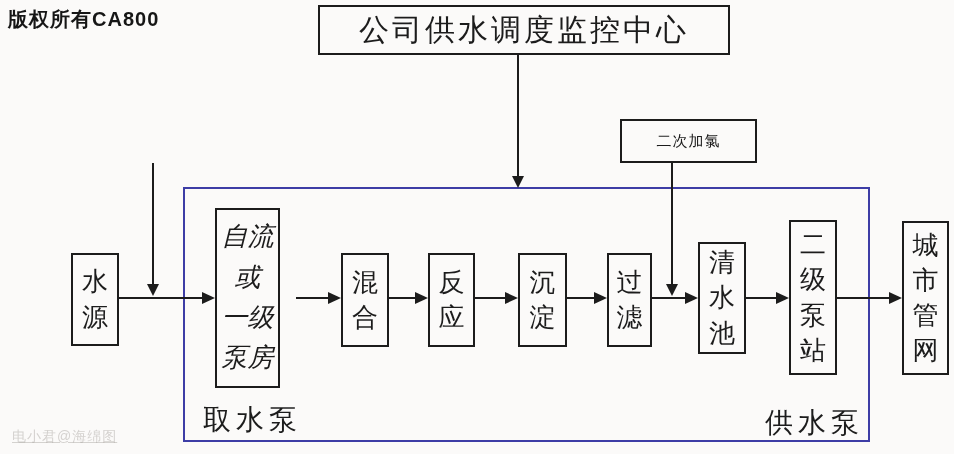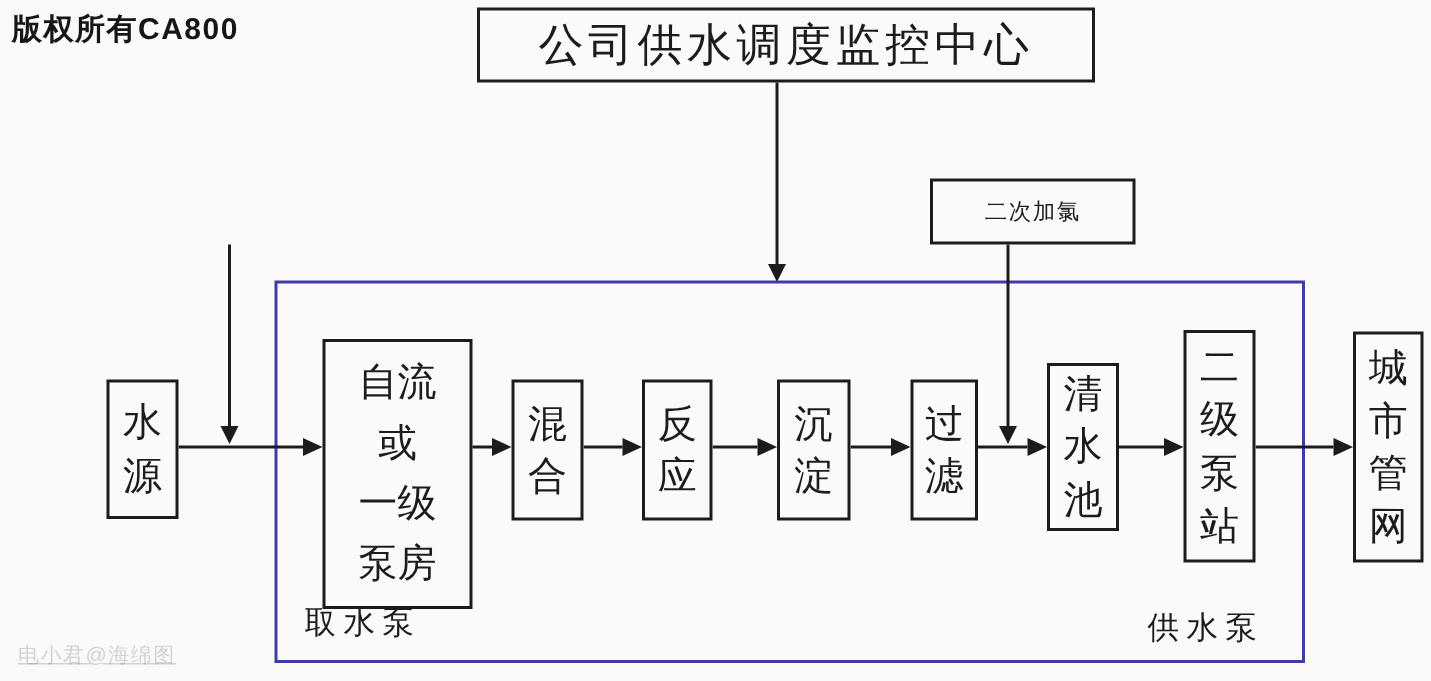--- a/index.html
+++ b/index.html
@@ -50,32 +50,32 @@
     position: absolute;
     border: 2px solid #1c1c1c;
     background: #fbfaf9;
     display: flex; align-items: center; justify-content: center;
     text-align: center;
     font-size: 26px; line-height: 1.35;
     white-space: pre-line;
     z-index: 2;
   }
   .n-source { left: 71px;  top: 253px; width: 48px; height: 93px; }
-  .n-pump   { left: 215px; top: 226px; width: 100px; height: 180px; line-height: 1.55; }
+  .n-pump   { left: 215px; top: 208px; width: 65px; height: 180px; line-height: 1.55; font-style: italic; }
   .n-mix    { left: 341px; top: 253px; width: 48px; height: 94px; }
   .n-react  { left: 428px; top: 253px; width: 47px; height: 94px; }
   .n-sed    { left: 518px; top: 253px; width: 49px; height: 94px; }
   .n-filter { left: 607px; top: 253px; width: 45px; height: 94px; }
   .n-pool   { left: 698px; top: 242px; width: 48px; height: 112px; }
   .n-pump2  { left: 789px; top: 220px; width: 48px; height: 155px; }
   .n-city   { left: 902px; top: 221px; width: 47px; height: 154px; }
 
   
   .pump-label {
-    position: absolute; font-size: 21px; letter-spacing: 5px;
+    position: absolute; font-size: 28px; letter-spacing: 5px;
   }
   .lbl-intake { left: 203px; top: 401px; }
   .lbl-supply { left: 765px; top: 404px; text-align: right; }
 
   
   .hline { position: absolute; height: 2px; background: #1c1c1c; top: 297px; }
   .l1 { left: 119px; width: 83px; }
   .l2 { left: 296px; width: 32px; }
   .l3 { left: 389px; width: 26px; }
   .l4 { left: 475px; width: 30px; }

